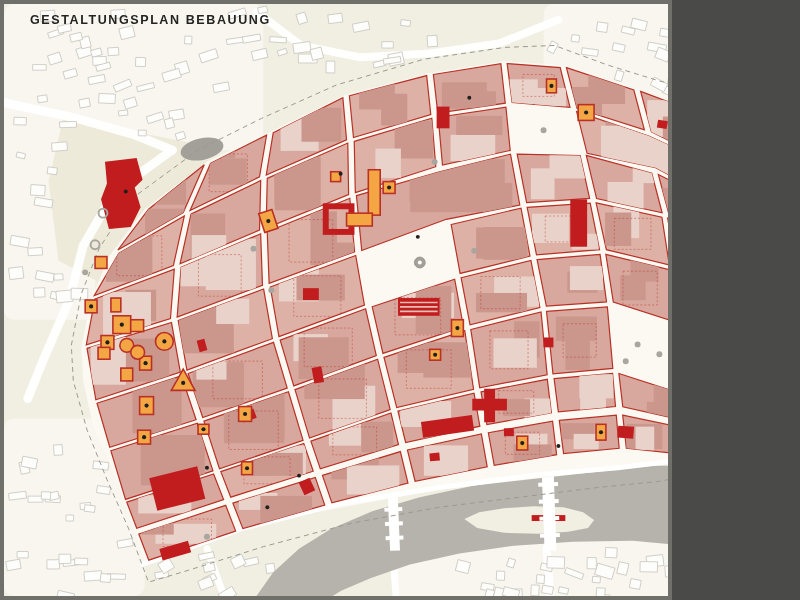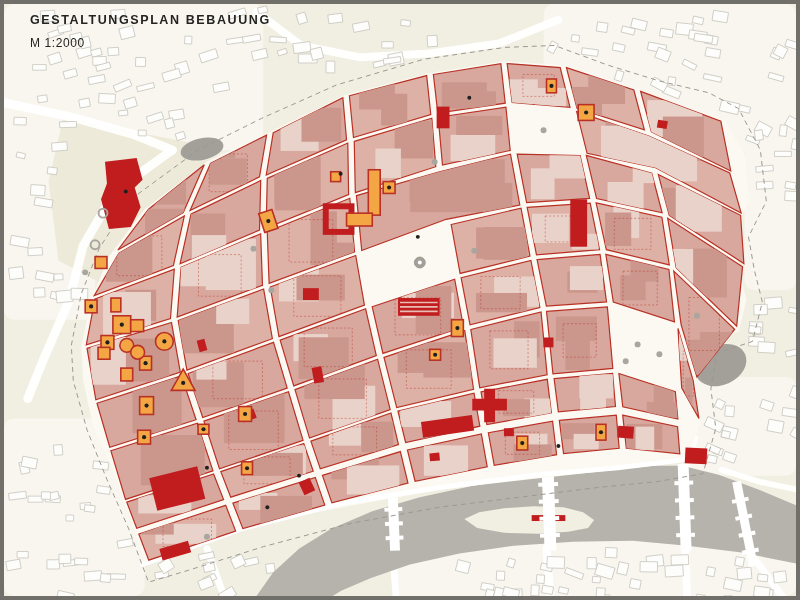--- a/index.html
+++ b/index.html
@@ -1,16 +1,16 @@
 <!DOCTYPE html>
 <html><head>
 <meta charset="utf-8">
 <style>
   html,body{margin:0;padding:0;background:#4a4a48;}
-  .frame{position:relative;width:800px;height:600px;box-sizing:border-box;
+  .frame{position:relative;width:672px;height:600px;box-sizing:border-box;
          border:4px solid #716f6a;background:#84cc16;overflow:hidden;
          font-family:"Liberation Sans",sans-serif;}
   .frame svg{position:absolute;left:0;top:0;width:792px;height:592px;display:block;}
   .title-block{position:absolute;left:26px;top:9px;color:#232321;}
   .title-block .t1{font-size:12.5px;font-weight:600;letter-spacing:1.6px;}
   .title-block .t2{font-size:12px;font-weight:400;letter-spacing:.6px;margin-top:9px;}
 </style>
 </head>
 <body>
 
@@ -866,15 +866,14 @@
         <circle cx="418" cy="236" r="2" fill="#1f1f1d"></circle>
         <circle cx="560" cy="448" r="2" fill="#1f1f1d"></circle>
         <circle cx="298" cy="478" r="2" fill="#1f1f1d"></circle>
         <circle cx="266" cy="510" r="2" fill="#1f1f1d"></circle>
         <circle cx="205" cy="470" r="2" fill="#1f1f1d"></circle>
         <circle cx="123" cy="190" r="2" fill="#1f1f1d"></circle>
       </g>
     </svg>
   <div class="title-block">
     <div class="t1">GESTALTUNGSPLAN BEBAUUNG</div>
-    <div class="t2">M 1:2000</div>
   </div>
 </div>
 
 </body></html>

